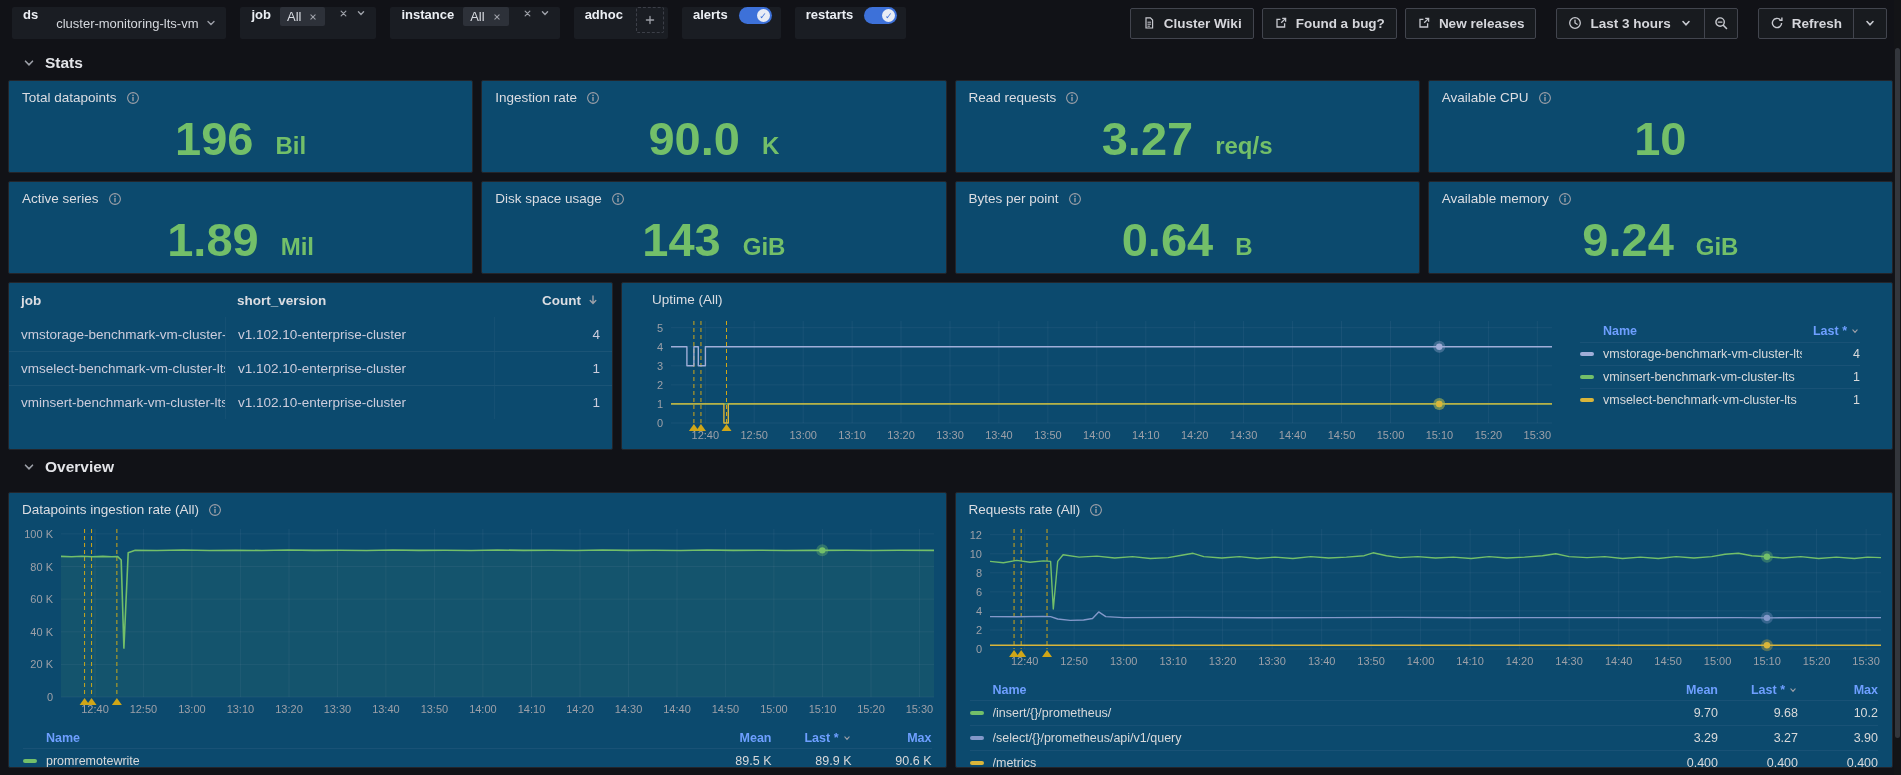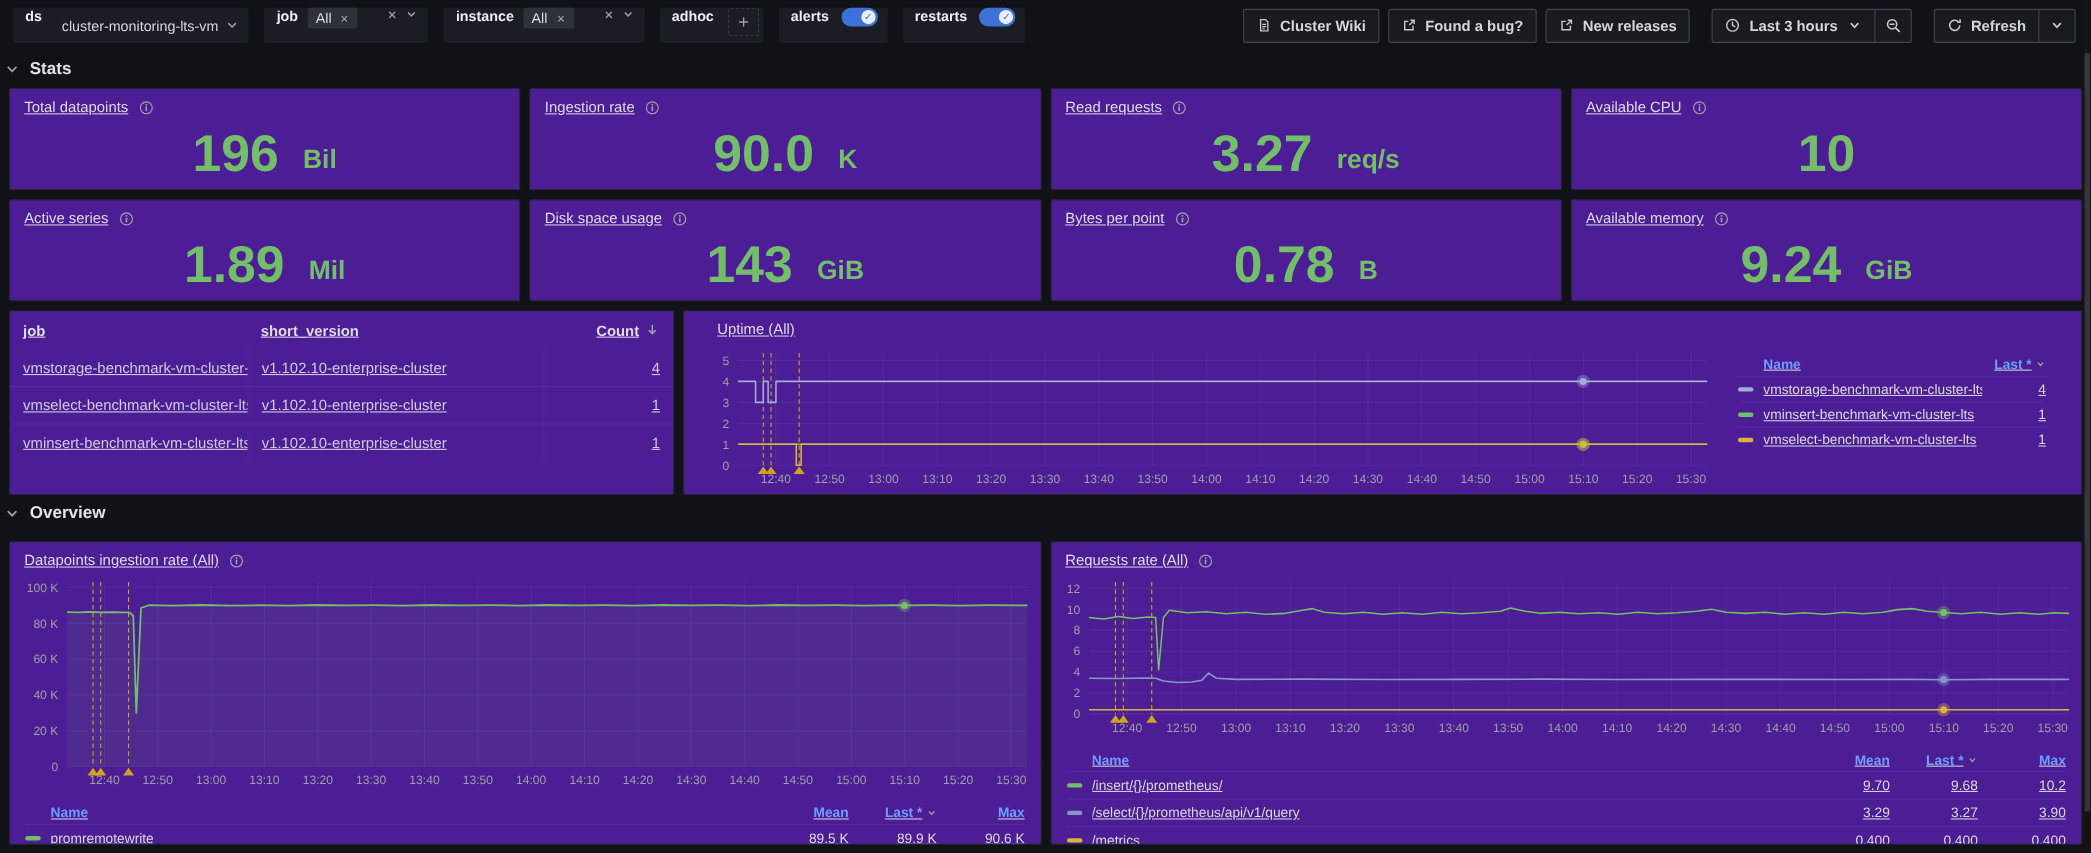--- a/index.html
+++ b/index.html
@@ -6,42 +6,42 @@
   html,body { margin:0; padding:0; width:1901px; height:775px; background:#111217;
     font-family:"Liberation Sans","DejaVu Sans",sans-serif; color:#ccccdc; overflow:hidden; }
   .app { position:relative; width:1901px; height:775px; }
 
   
   .topbar { height:46px; display:flex; align-items:center; justify-content:space-between; padding:0 14px 0 12px; }
   .filters { display:flex; align-items:center; gap:14px; }
   .filter { display:flex; align-items:flex-start; height:32px; background:#1a1d23; border-radius:2px; font-size:13px; }
   .flabel { padding:0 9px 0 11px; font-weight:600; color:#eceff4; white-space:nowrap; }
   .fvalue { display:flex; align-items:center; gap:7px; padding:0 9px; height:32px; color:#d5d8de; cursor:pointer; }
-  .chip { display:flex; align-items:center; gap:7px; background:#2d3139; border-radius:2px; padding:2px 7px; margin-right:17px; color:#d8dbe1; }
+  .chip { display:flex; align-items:center; gap:7px; background:#2d3139; border-radius:2px; padding:2px 7px; margin-right:4px; color:#d8dbe1; }
   .fclear { display:flex; align-items:center; gap:6px; padding:0 9px; color:#8e9099; }
   .fplus { display:flex; align-items:center; justify-content:center; width:28px; height:26px; margin:0 4px;
     border:1px dashed #3c3f48; border-radius:2px; color:#c7c9cf; cursor:pointer; }
   .switch { position:relative; width:33px; height:17px; border-radius:9px; margin:0 9px 0 2px; cursor:pointer; }
   .knob { position:absolute; top:2px; right:2px; width:13px; height:13px; border-radius:50%; background:#e8ecf5;
     display:flex; align-items:center; justify-content:center; font-size:9px; font-weight:700; }
   .actions { display:flex; align-items:center; gap:20px; }
   .btn, .btn-group { display:flex; align-items:stretch; height:31px; background:#181b1f;
     border:1px solid #42454e; border-radius:2px; color:#d5d6db; font-size:13.5px; font-weight:600; cursor:pointer; }
   .seg { display:flex; align-items:center; gap:8px; padding:0 11px; }
   .seg + .seg { border-left:1px solid #42454e; }
   .seg.tight { padding:0 9px; }
 
   .icn { display:inline-flex; align-items:center; justify-content:center; line-height:0; color:#9da0a8; }
   .btn .icn, .btn-group .icn { color:#c7c9cf; }
   .flabel + .fvalue .icn, .fvalue .icn { color:#9da0a8; }
 
   
-  .section-header { display:flex; align-items:center; gap:9px; height:34px; padding:0 4px;
+  .section-header { display:flex; align-items:center; gap:9px; height:34px; padding:0 22px;
     font-size:15.5px; font-weight:700; color:#e3e4e8; cursor:pointer; }
-  .panel { background:#4c1d95; border:1px solid #23252b; border-radius:2px; position:relative;text-decoration:underline; }
+  .panel { background:#0c4a6e; border:1px solid #23252b; border-radius:2px; position:relative; }
   .panel-title { display:flex; align-items:center; gap:9px; padding:9px 13px 4px 13px; font-size:13.5px; color:#dcdde2; }
 
   .stats { display:grid; grid-template-columns:repeat(4,1fr); gap:8px; padding:0 8px; }
   .stat-panel { height:93px; }
   .stat-value { position:absolute; left:0; right:0; top:26px; bottom:2px; display:flex;
     align-items:center; justify-content:center; gap:22px; }
   .stat-number { font-size:47px; font-weight:600; color:#73bf69; line-height:1; }
   .stat-unit { font-size:24px; font-weight:600; color:#73bf69; align-self:center; margin-top:14px; }
 
   .row3 { display:flex; gap:8px; padding:8px 8px 0 8px; height:176px; }
@@ -363,21 +363,21 @@
           <span>Bytes per point</span>
           <span class="icn">
             <svg viewBox="0 0 14 14" width="14" height="14">
               <circle cx="7" cy="7" r="5.4" fill="none" stroke="currentColor" stroke-width="1.1"></circle>
               <path d="M7 6.4v3.1" stroke="currentColor" stroke-width="1.4" stroke-linecap="round"></path>
               <circle cx="7" cy="4.3" r="0.85" fill="currentColor"></circle>
             </svg>
           </span>
         </div>
         <div class="stat-value">
-          <span class="stat-number">0.78</span>
+          <span class="stat-number">0.64</span>
           <span class="stat-unit">B</span>
         </div>
       </div>
       <div class="panel stat-panel">
         <div class="panel-title">
           <span>Available memory</span>
           <span class="icn">
             <svg viewBox="0 0 14 14" width="14" height="14">
               <circle cx="7" cy="7" r="5.4" fill="none" stroke="currentColor" stroke-width="1.1"></circle>
               <path d="M7 6.4v3.1" stroke="currentColor" stroke-width="1.4" stroke-linecap="round"></path>

